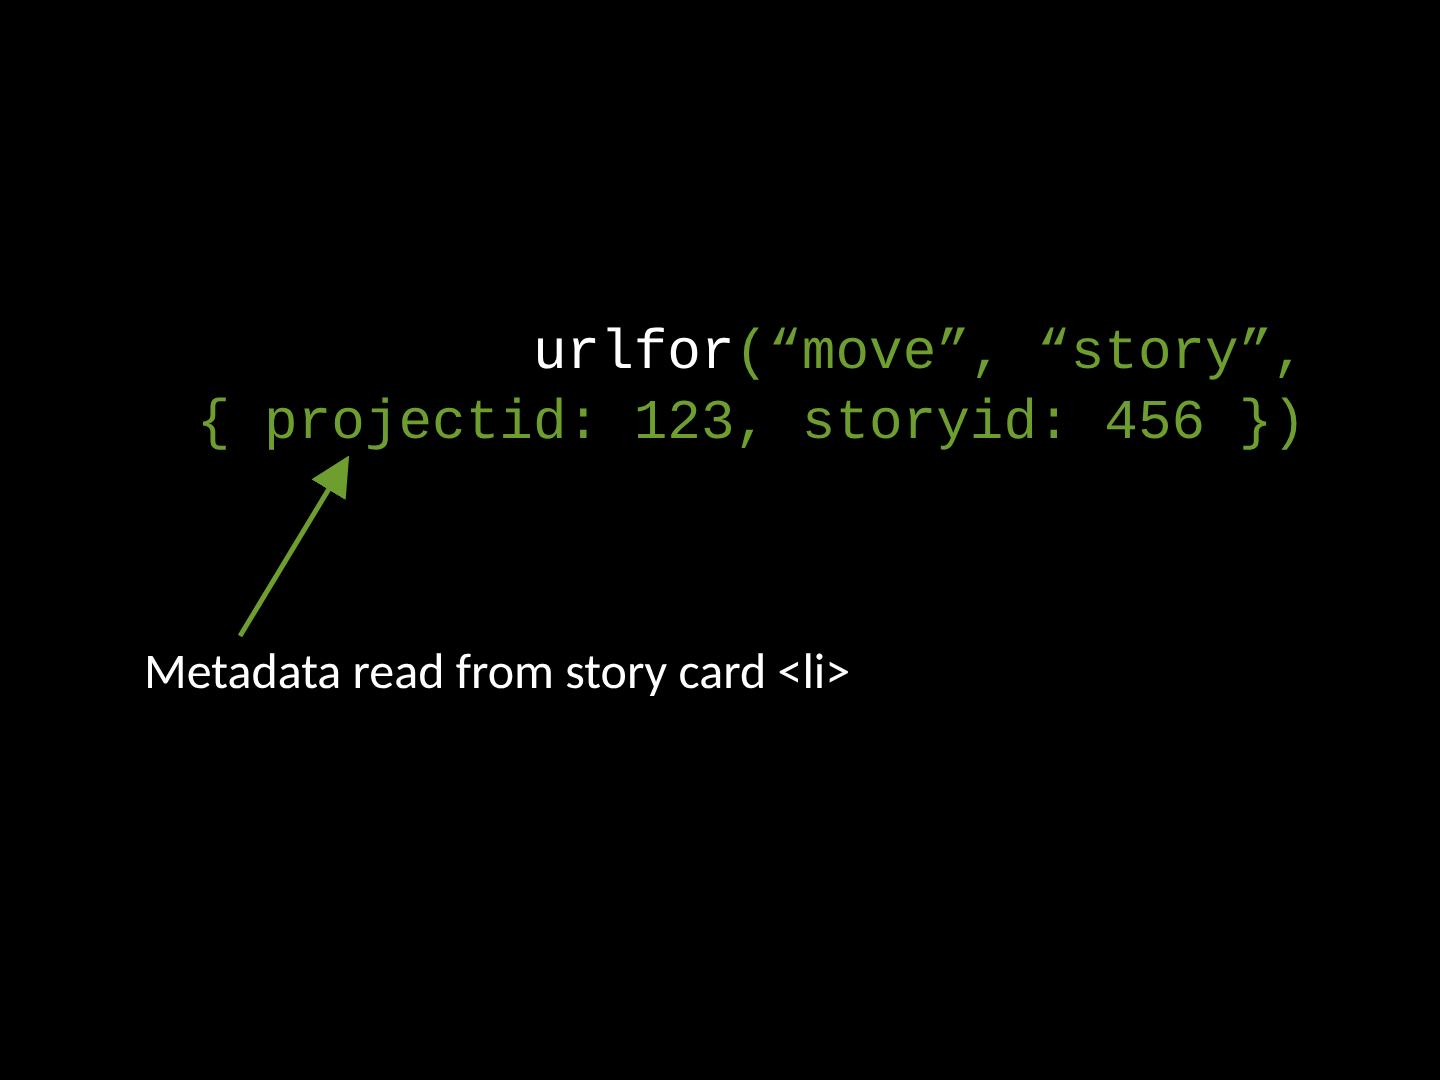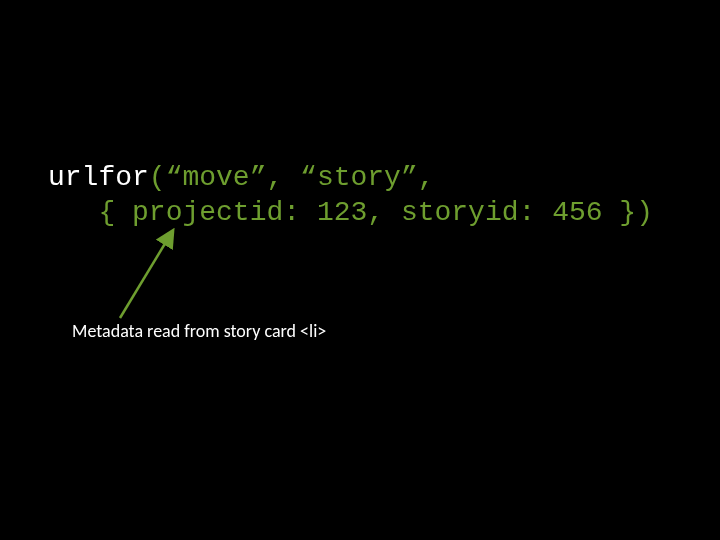--- a/index.html
+++ b/index.html
@@ -8,20 +8,21 @@
     width: 720px;
     height: 540px;
     background: #000;
     font-family: Calibri, "Segoe UI", Arial, sans-serif;
     overflow: hidden;
   }
   .slide {
     position: relative;
     width: 620px;
     height: 540px;
+    text-align: right;
   }
   .code {
     position: absolute;
     left: 48px;
     top: 160px;
     font-family: Consolas, "Courier New", monospace;
     font-size: 28px;
     line-height: 1.25;
     color: #fff;
     white-space: pre;
@@ -31,21 +32,21 @@
   .code .str  { color: #6e9e2f; }
   .code .comma{ color: #6e9e2f; }
   .code .key  { color: #6e9e2f; }
   .code .num  { color: #6e9e2f; }
   .code .brace{ color: #6e9e2f; }
 
   .caption {
     position: absolute;
     left: 72px;
     top: 320px;
-    font-size: 18px;
+    font-size: 25px;
     color: #ffffff;
   }
 
   .arrow {
     position: absolute;
     left: 110px;
     top: 228px;
     width: 80px;
     height: 92px;
     pointer-events: none;

